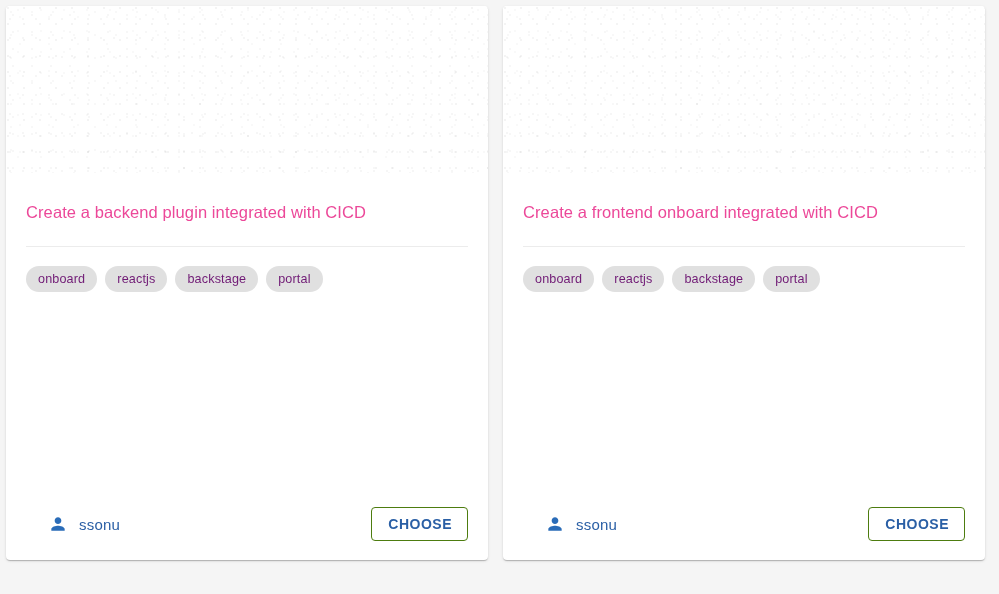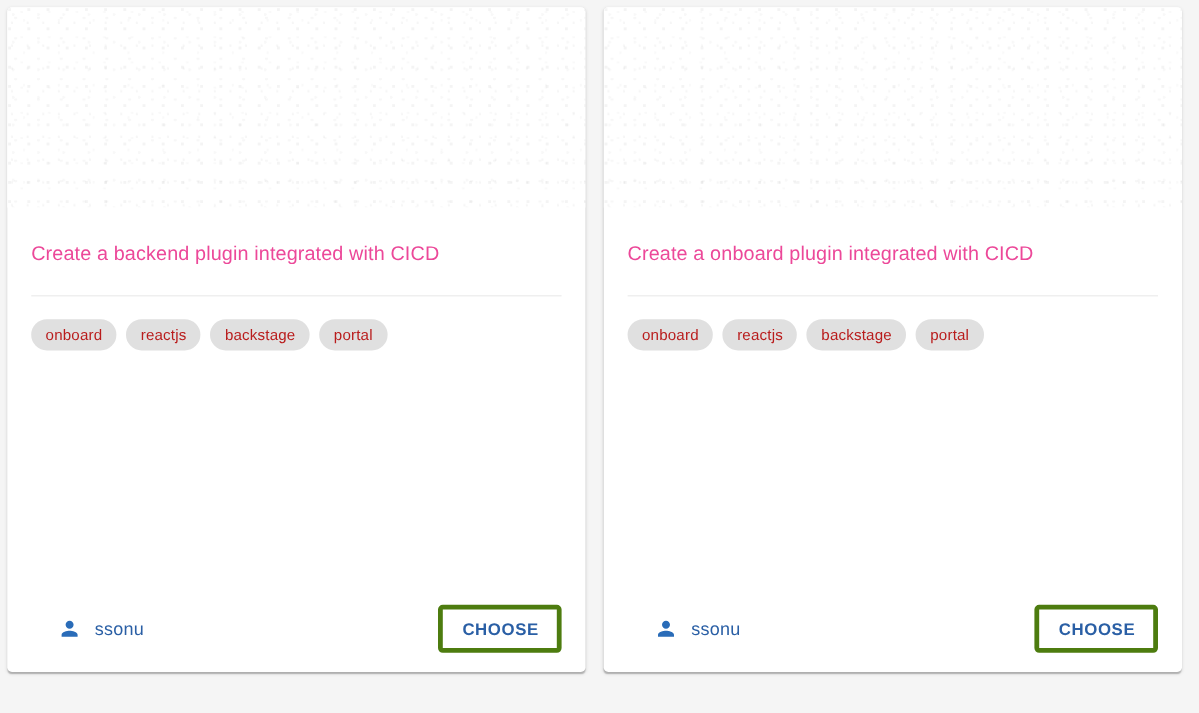--- a/index.html
+++ b/index.html
@@ -98,21 +98,21 @@
 
   .tag-row {
     margin-top: 19px;
     display: flex;
     flex-wrap: wrap;
     gap: 8px;
   }
 
   .tag-chip {
     background: #e0e0e0;
-    color: #b91c1c;
+    color: #701a75;
     border-radius: 16px;
     height: 26px;
     line-height: 26px;
     padding: 0 12px;
     font-size: 12.6px;
     letter-spacing: 0.15px;
     white-space: nowrap;
     box-sizing: border-box;
   }
 
@@ -144,21 +144,21 @@
     flex: 0 0 20px;
   }
 
   .owner-name {
     font-size: 15px;
     color: #2a5fa5;
     letter-spacing: 0.2px;
   }
 
   .choose-button {
-    border: 4px solid #4d7c0f;
+    border: 1px solid #4d7c0f;
     background: #ffffff;
     color: #2a5fa5;
     border-radius: 4px;
     font-family: "Liberation Sans", sans-serif;
     font-size: 14px;
     font-weight: 700;
     letter-spacing: 0.5px;
     padding: 8px 15px 8px 16px;
     line-height: 16px;
     cursor: pointer;
@@ -190,21 +190,21 @@
           </svg>
           <span class="owner-name">ssonu</span>
         </div>
         <button class="choose-button">CHOOSE</button>
       </div>
     </div>
 
     <div class="card">
       <div class="card-media"></div>
       <div class="card-body">
-        <div class="card-title">Create a onboard plugin integrated with CICD</div>
+        <div class="card-title">Create a frontend onboard integrated with CICD</div>
         <div class="card-divider"></div>
         <div class="tag-row">
           <span class="tag-chip">onboard</span>
           <span class="tag-chip">reactjs</span>
           <span class="tag-chip">backstage</span>
           <span class="tag-chip">portal</span>
         </div>
         <div class="body-spacer"></div>
       </div>
       <div class="card-actions">

